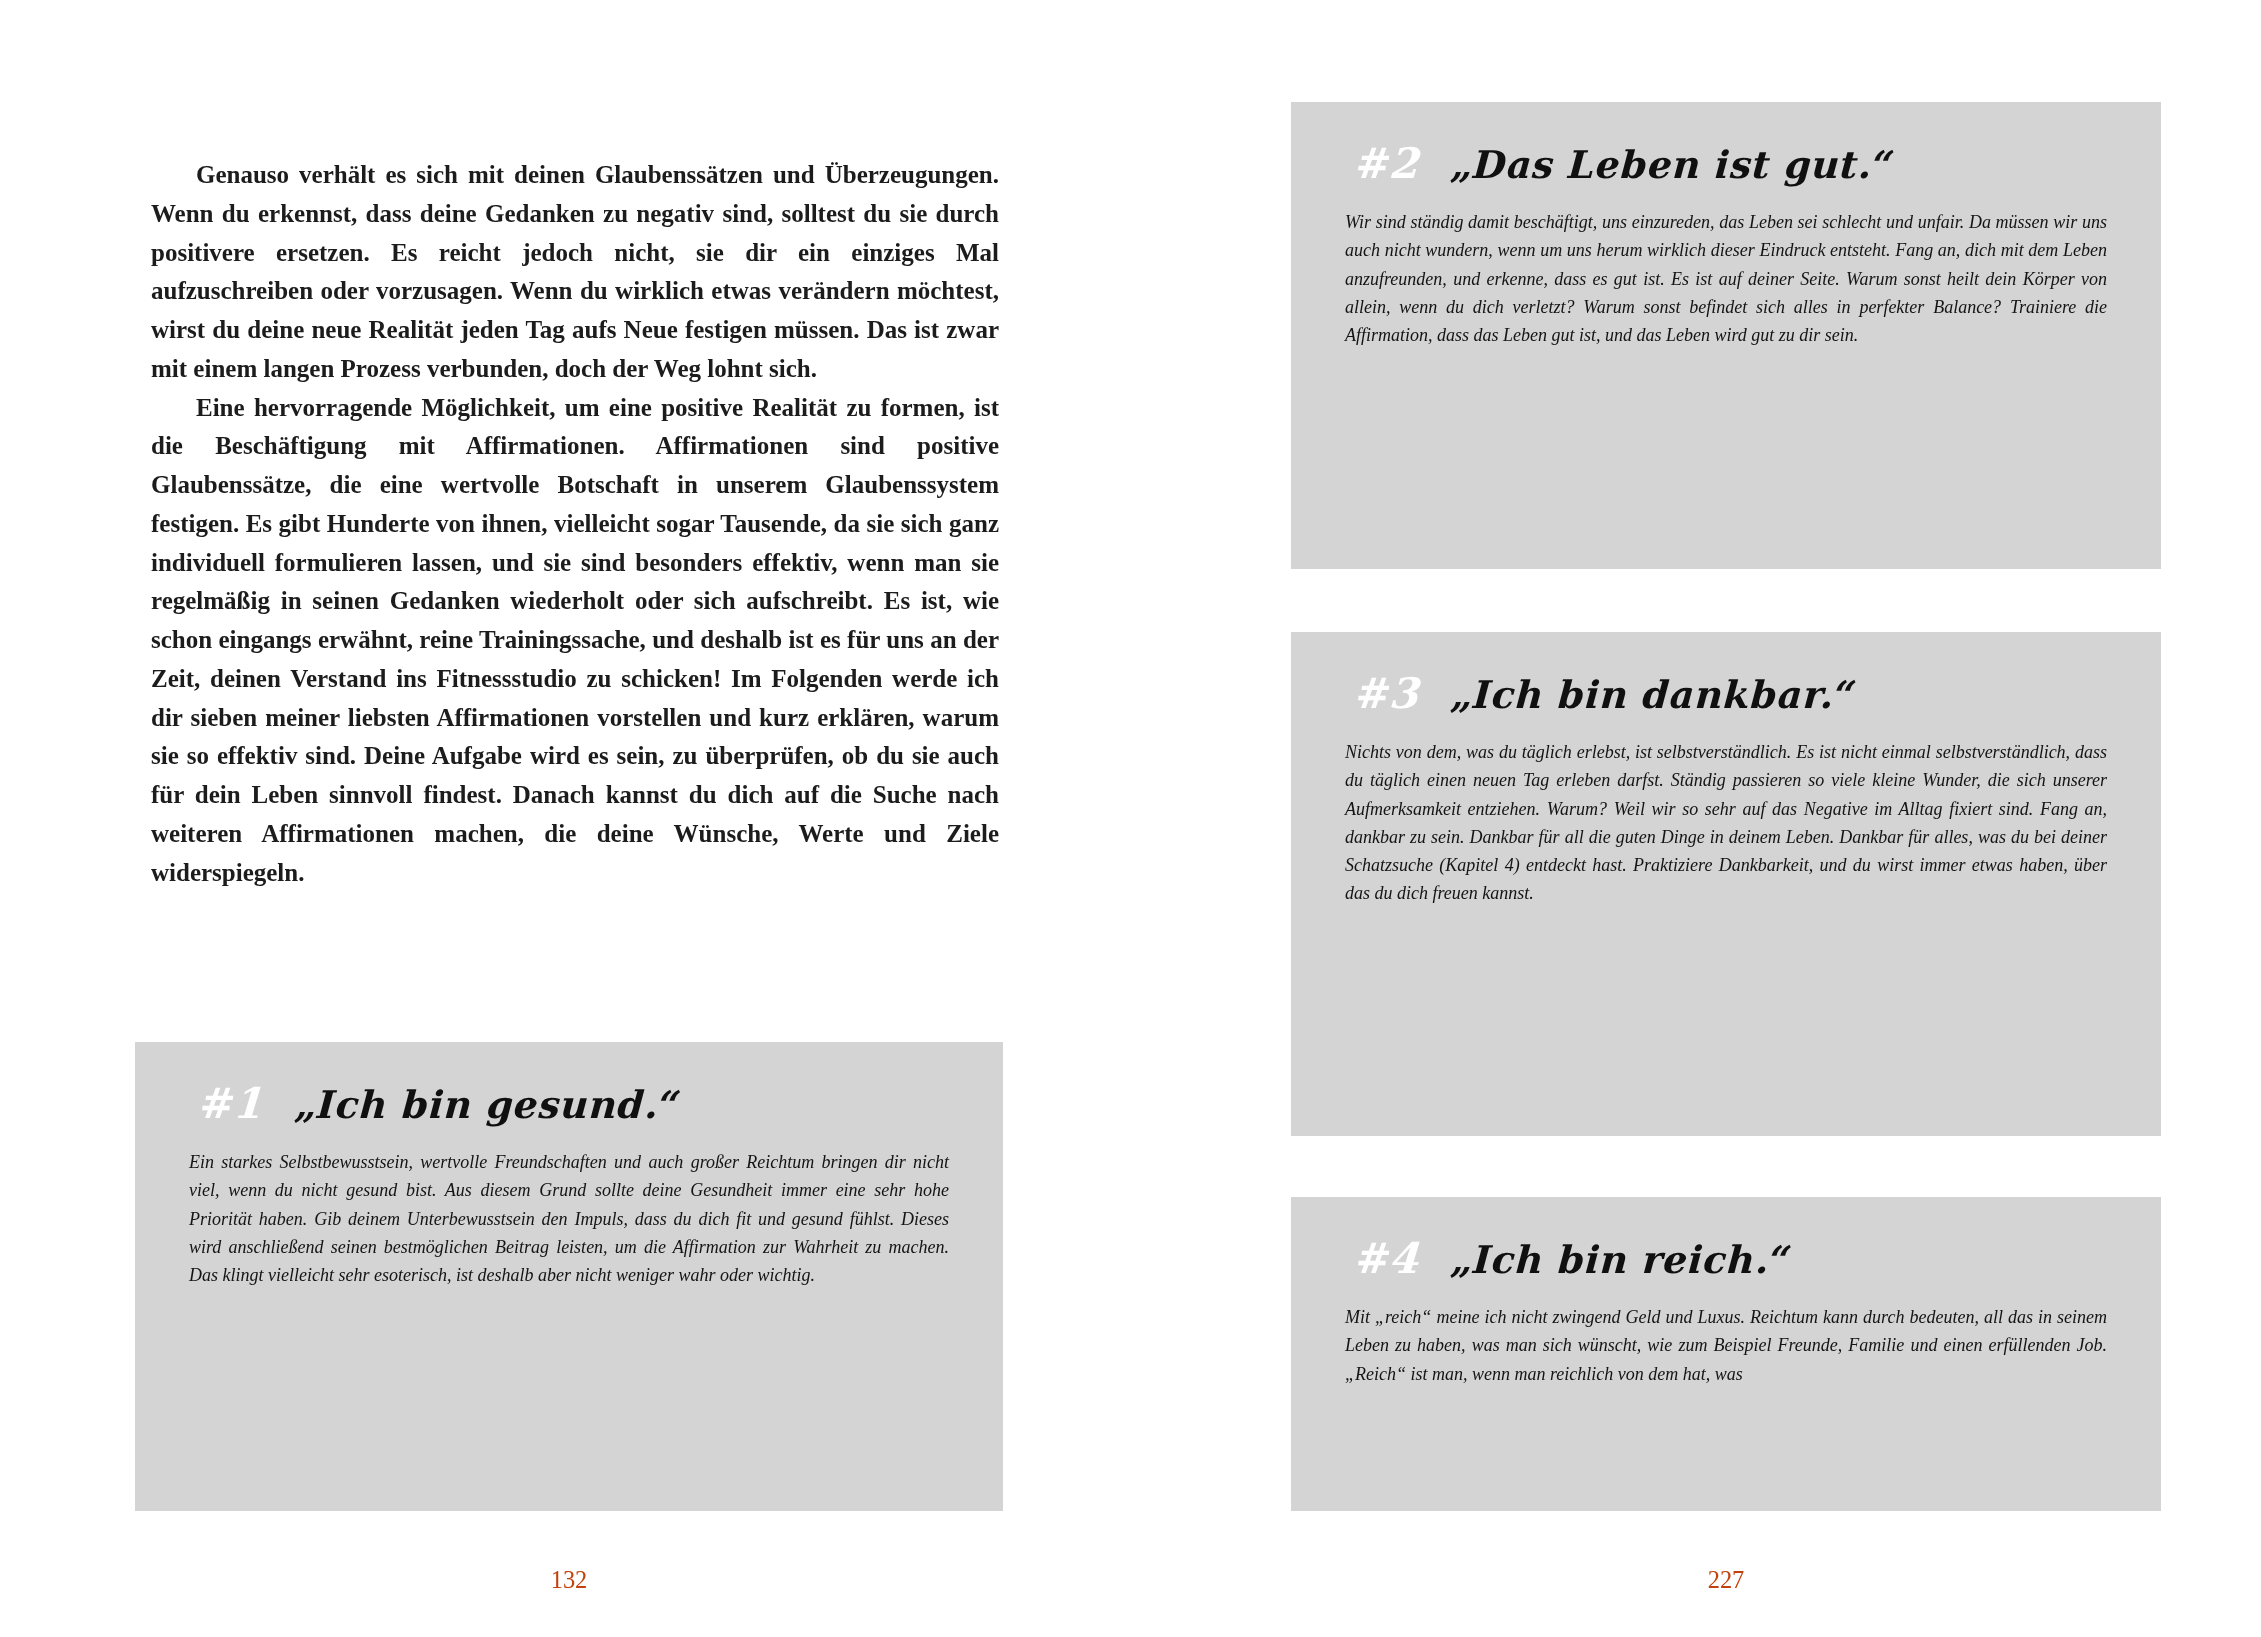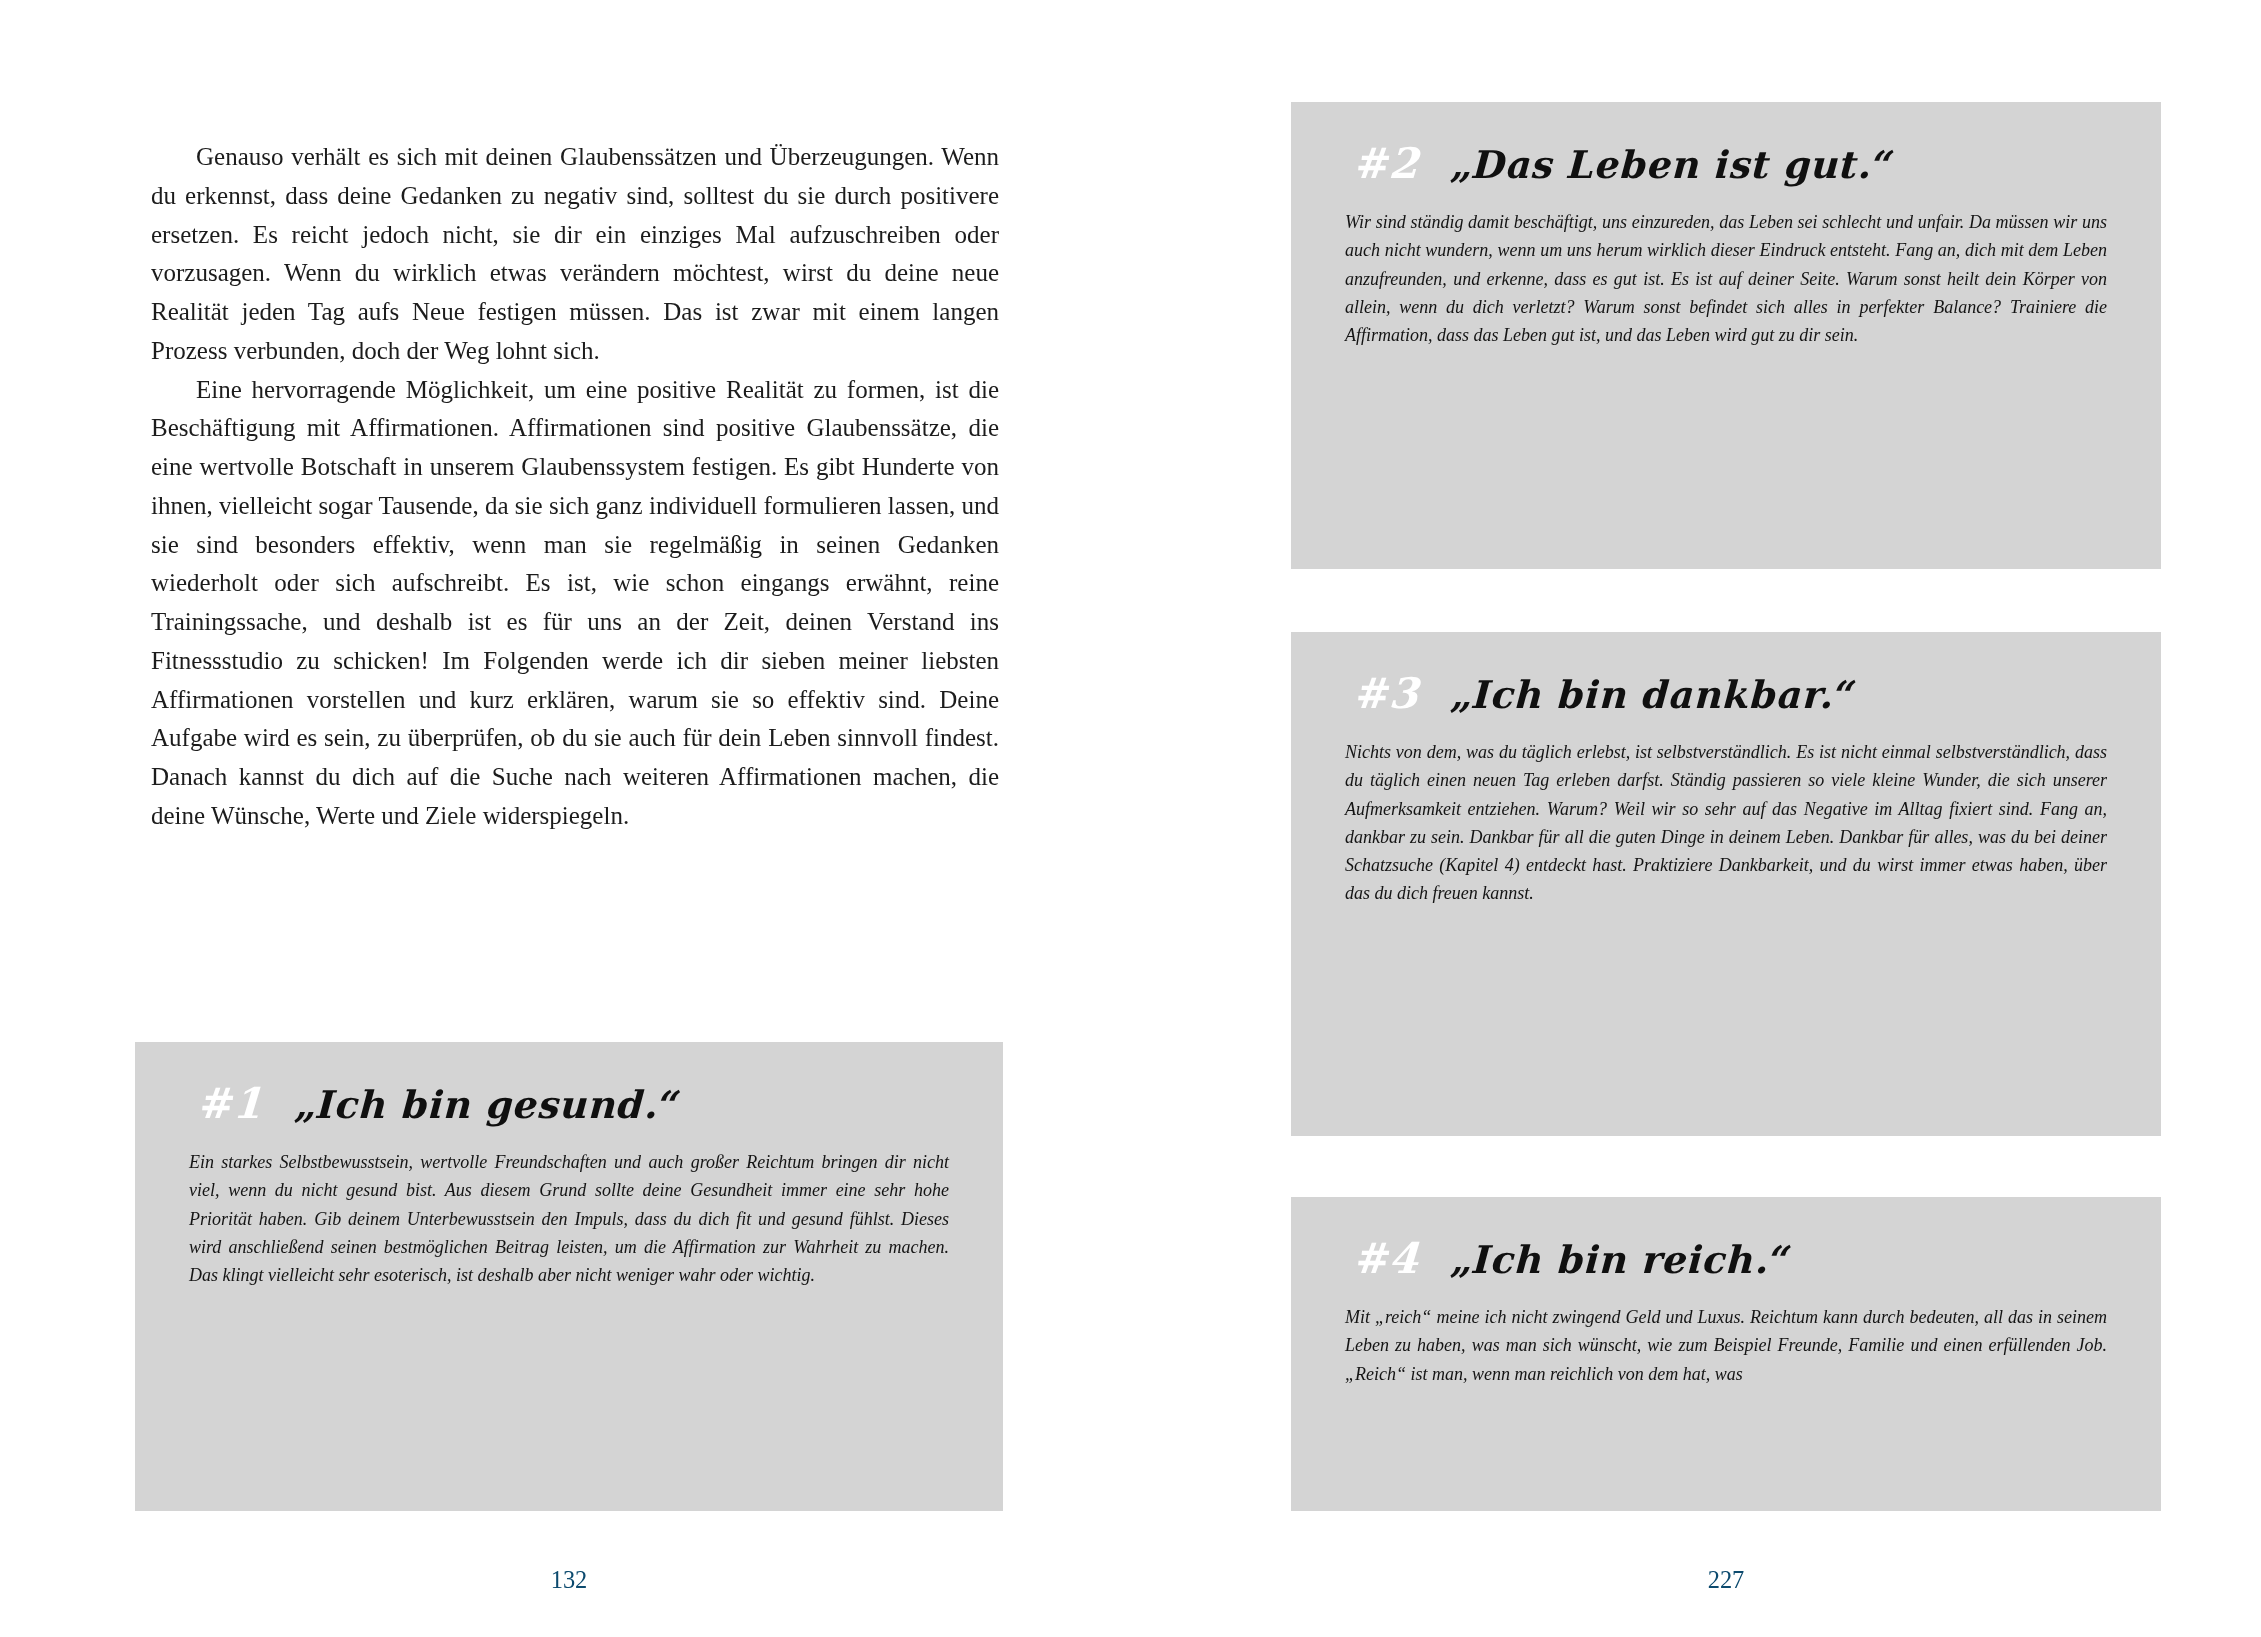--- a/index.html
+++ b/index.html
@@ -10,26 +10,27 @@
     height: 1637px;
     background: #ffffff;
     font-family: "Liberation Serif", "DejaVu Serif", serif;
     color: #1c1c1c;
     overflow: hidden;
   }
   
   .left-text {
     position: absolute;
     left: 151px;
-    top: 138px;
+    top: 156px;
     width: 848px;
     font-size: 25px;
     line-height: 1.55;
     text-align: justify;
     hyphens: auto;
+    font-weight: bold;
   }
   .left-text p { text-indent: 45px; }
   
   .aff-box {
     position: absolute;
     background: #d4d4d4;
     padding: 37px 54px 26.4px 54px;
   }
   .aff-head {
     display: flex;
@@ -67,21 +68,21 @@
   .box-1 { left: 135px;  top: 1042px; width: 868px; min-height: 469px; }
   .box-2 { left: 1291px; top: 102px;  width: 870px; min-height: 467px; }
   .box-3 { left: 1291px; top: 632px;  width: 870px; min-height: 504px; }
   .box-4 { left: 1291px; top: 1197px; width: 870px; min-height: 314px; }
   
   .page-num {
     position: absolute;
     top: 1566px;
     text-align: center;
     font-size: 24.4px;
-    color: #0c4a6e;
+    color: #c2410c;
   }
   .page-num-left  { left: 135px;  width: 868px; }
   .page-num-right { left: 1291px; width: 870px; }
 </style>
 </head>
 <body>
 
 <div class="spread">
 
   <div>

